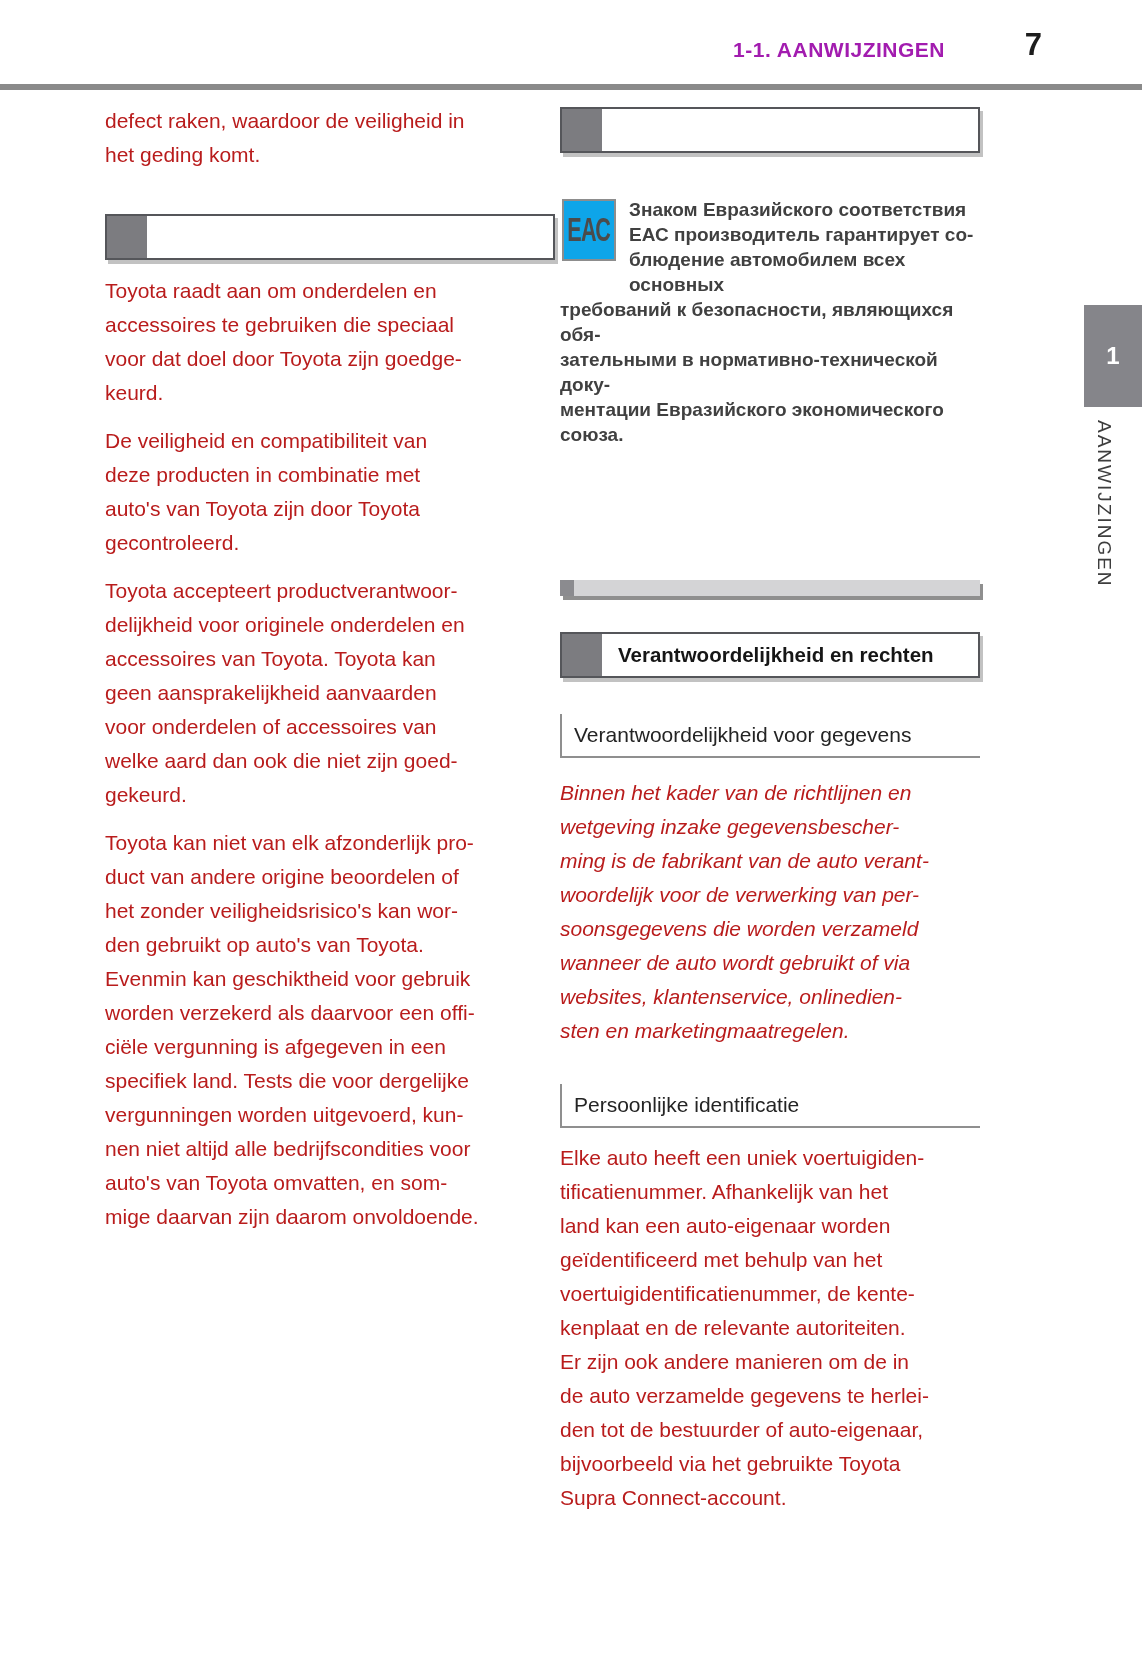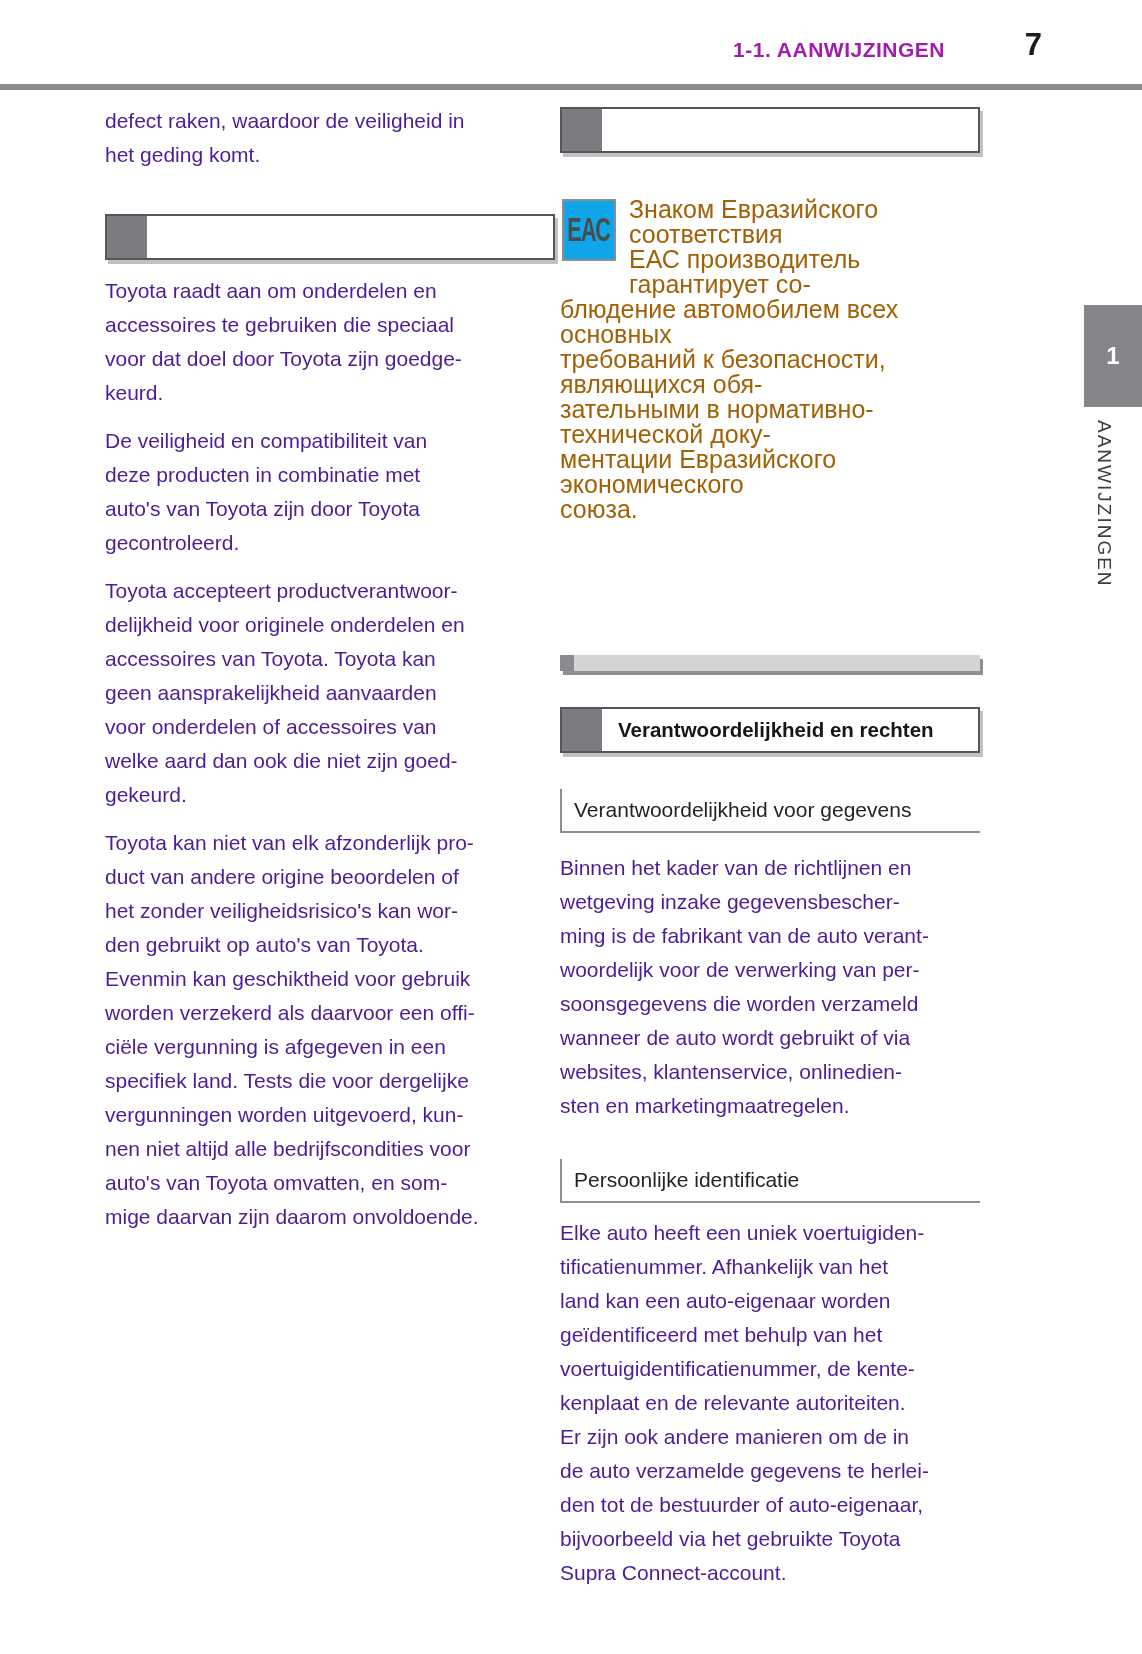--- a/index.html
+++ b/index.html
@@ -27,21 +27,21 @@
     background:#8a8a8a;
   }
 
   
   .col{position:absolute;top:90px;}
   .col-left{left:105px;width:450px;}
   .col-right{left:560px;width:420px;}
 
   p.body{
     font-size:21px;line-height:34px;margin:14px 0 0 0;
-    white-space:pre-line;color:#4c1d95;
+    white-space:pre-line;color:#b91c1c;
   }
   .intro{margin-top:10px;}
 
   
   .hbox{
     position:relative;border:2px solid #55565a;background:#ffffff;
     height:42px;margin-top:42px;
     box-shadow:3px 4px 0 #c2c2c2;
   }
   .hbox .marker{
@@ -78,22 +78,23 @@
   .eac-logo{
     float:left;width:50px;height:58px;margin:2px 13px 13px 2px;
     border:2px solid #8d8d8d;background:#0ea5e9;
     display:flex;align-items:center;justify-content:center;
   }
   .eac-logo span{
     font-size:30px;font-weight:bold;color:#4b4b4b;
     transform:scale(0.72,1.12);letter-spacing:-1px;
   }
   .eac-note{
-    font-size:25px;line-height:25px;color:#a16207;
+    font-size:19px;line-height:25px;color:#404040;
     white-space:pre-line;
+    font-weight:bold;
   }
 
   
   .chapter-tab{
     position:absolute;top:305px;right:0;width:58px;height:102px;
     background:#85858a;color:#ffffff;
     font-size:24px;font-weight:bold;text-align:center;line-height:102px;
   }
   .chapter-label{
     position:absolute;top:420px;left:1093px;height:190px;
@@ -169,21 +170,21 @@
     <div class="bigbox">
       <span class="bigbar"></span>
     </div>
 
     <div class="hbox" style="margin-top:36px;">
       <span class="marker"></span>
       <span class="hbox-label">Verantwoordelijkheid en rechten</span>
     </div>
 
     <div class="subhead">Verantwoordelijkheid voor gegevens</div>
-    <p class="body" style="margin-top:18px;">Binnen het kader van de richtlijnen en
+    <p class="body" style="margin-top:18px;font-style:italic;">Binnen het kader van de richtlijnen en
 wetgeving inzake gegevensbescher-
 ming is de fabrikant van de auto verant-
 woordelijk voor de verwerking van per-
 soonsgegevens die worden verzameld
 wanneer de auto wordt gebruikt of via
 websites, klantenservice, onlinedien-
 sten en marketingmaatregelen.</p>
 
     <div class="subhead">Persoonlijke identificatie</div>
     <p class="body" style="margin-top:13px;">Elke auto heeft een uniek voertuigiden-

